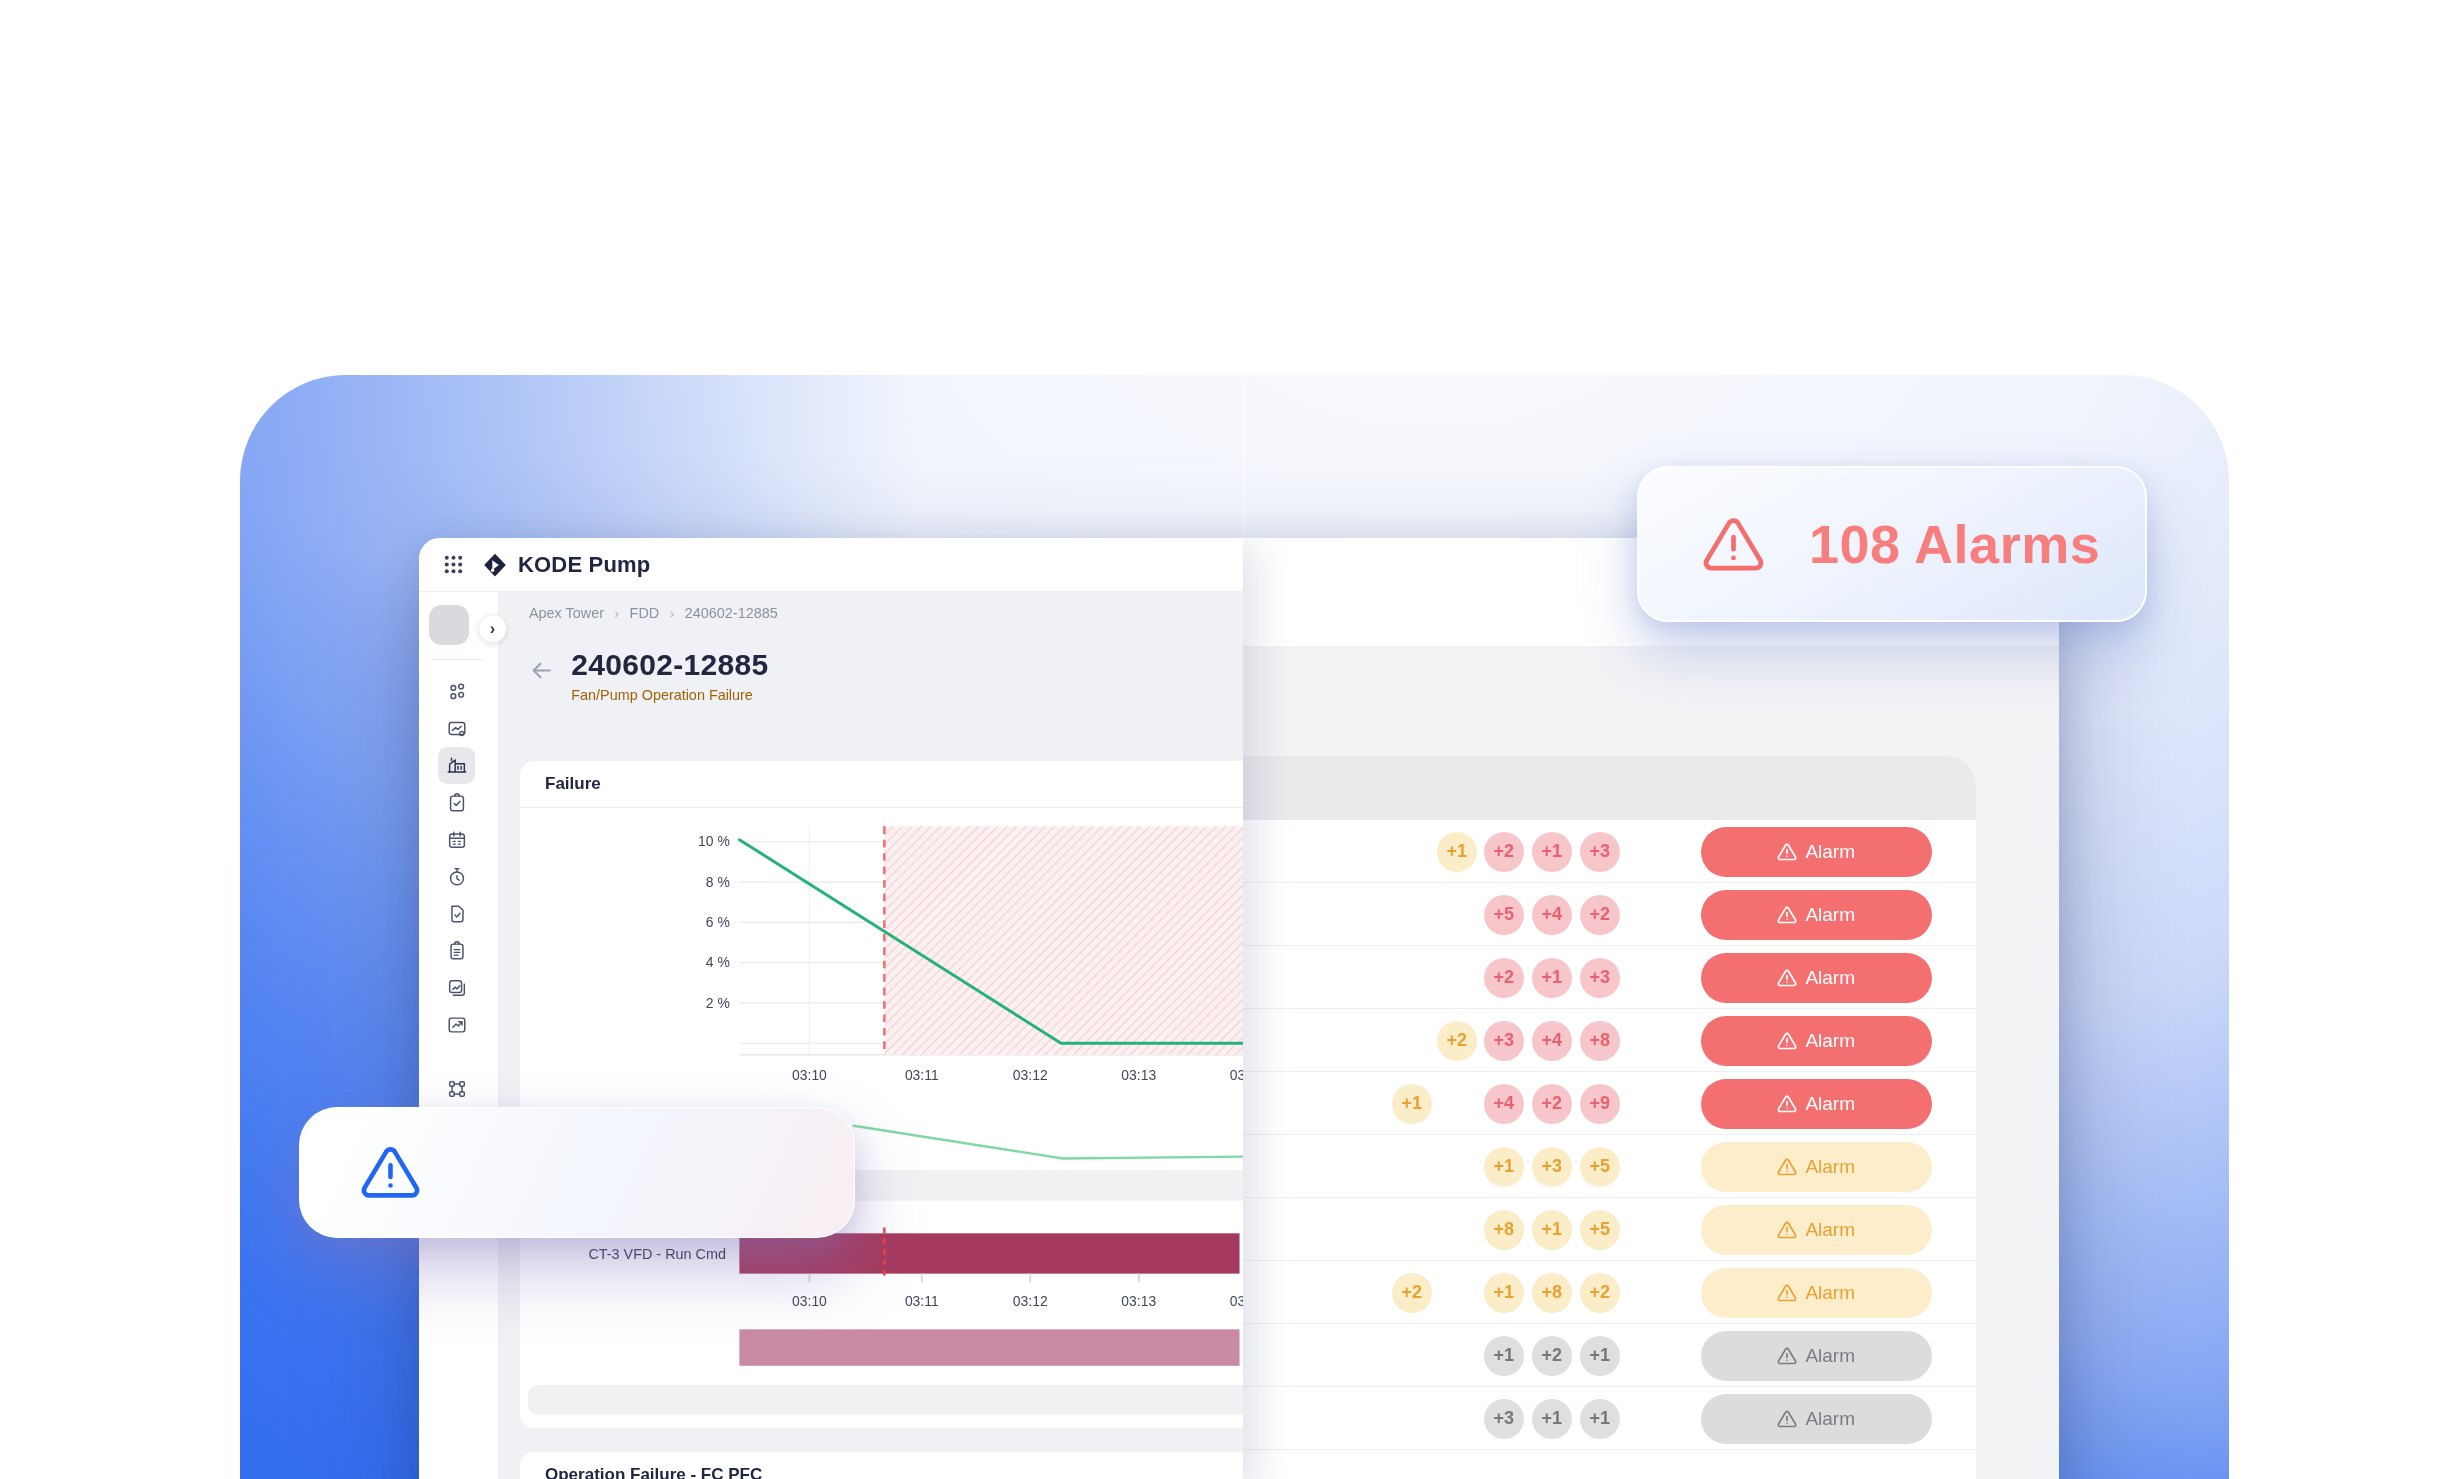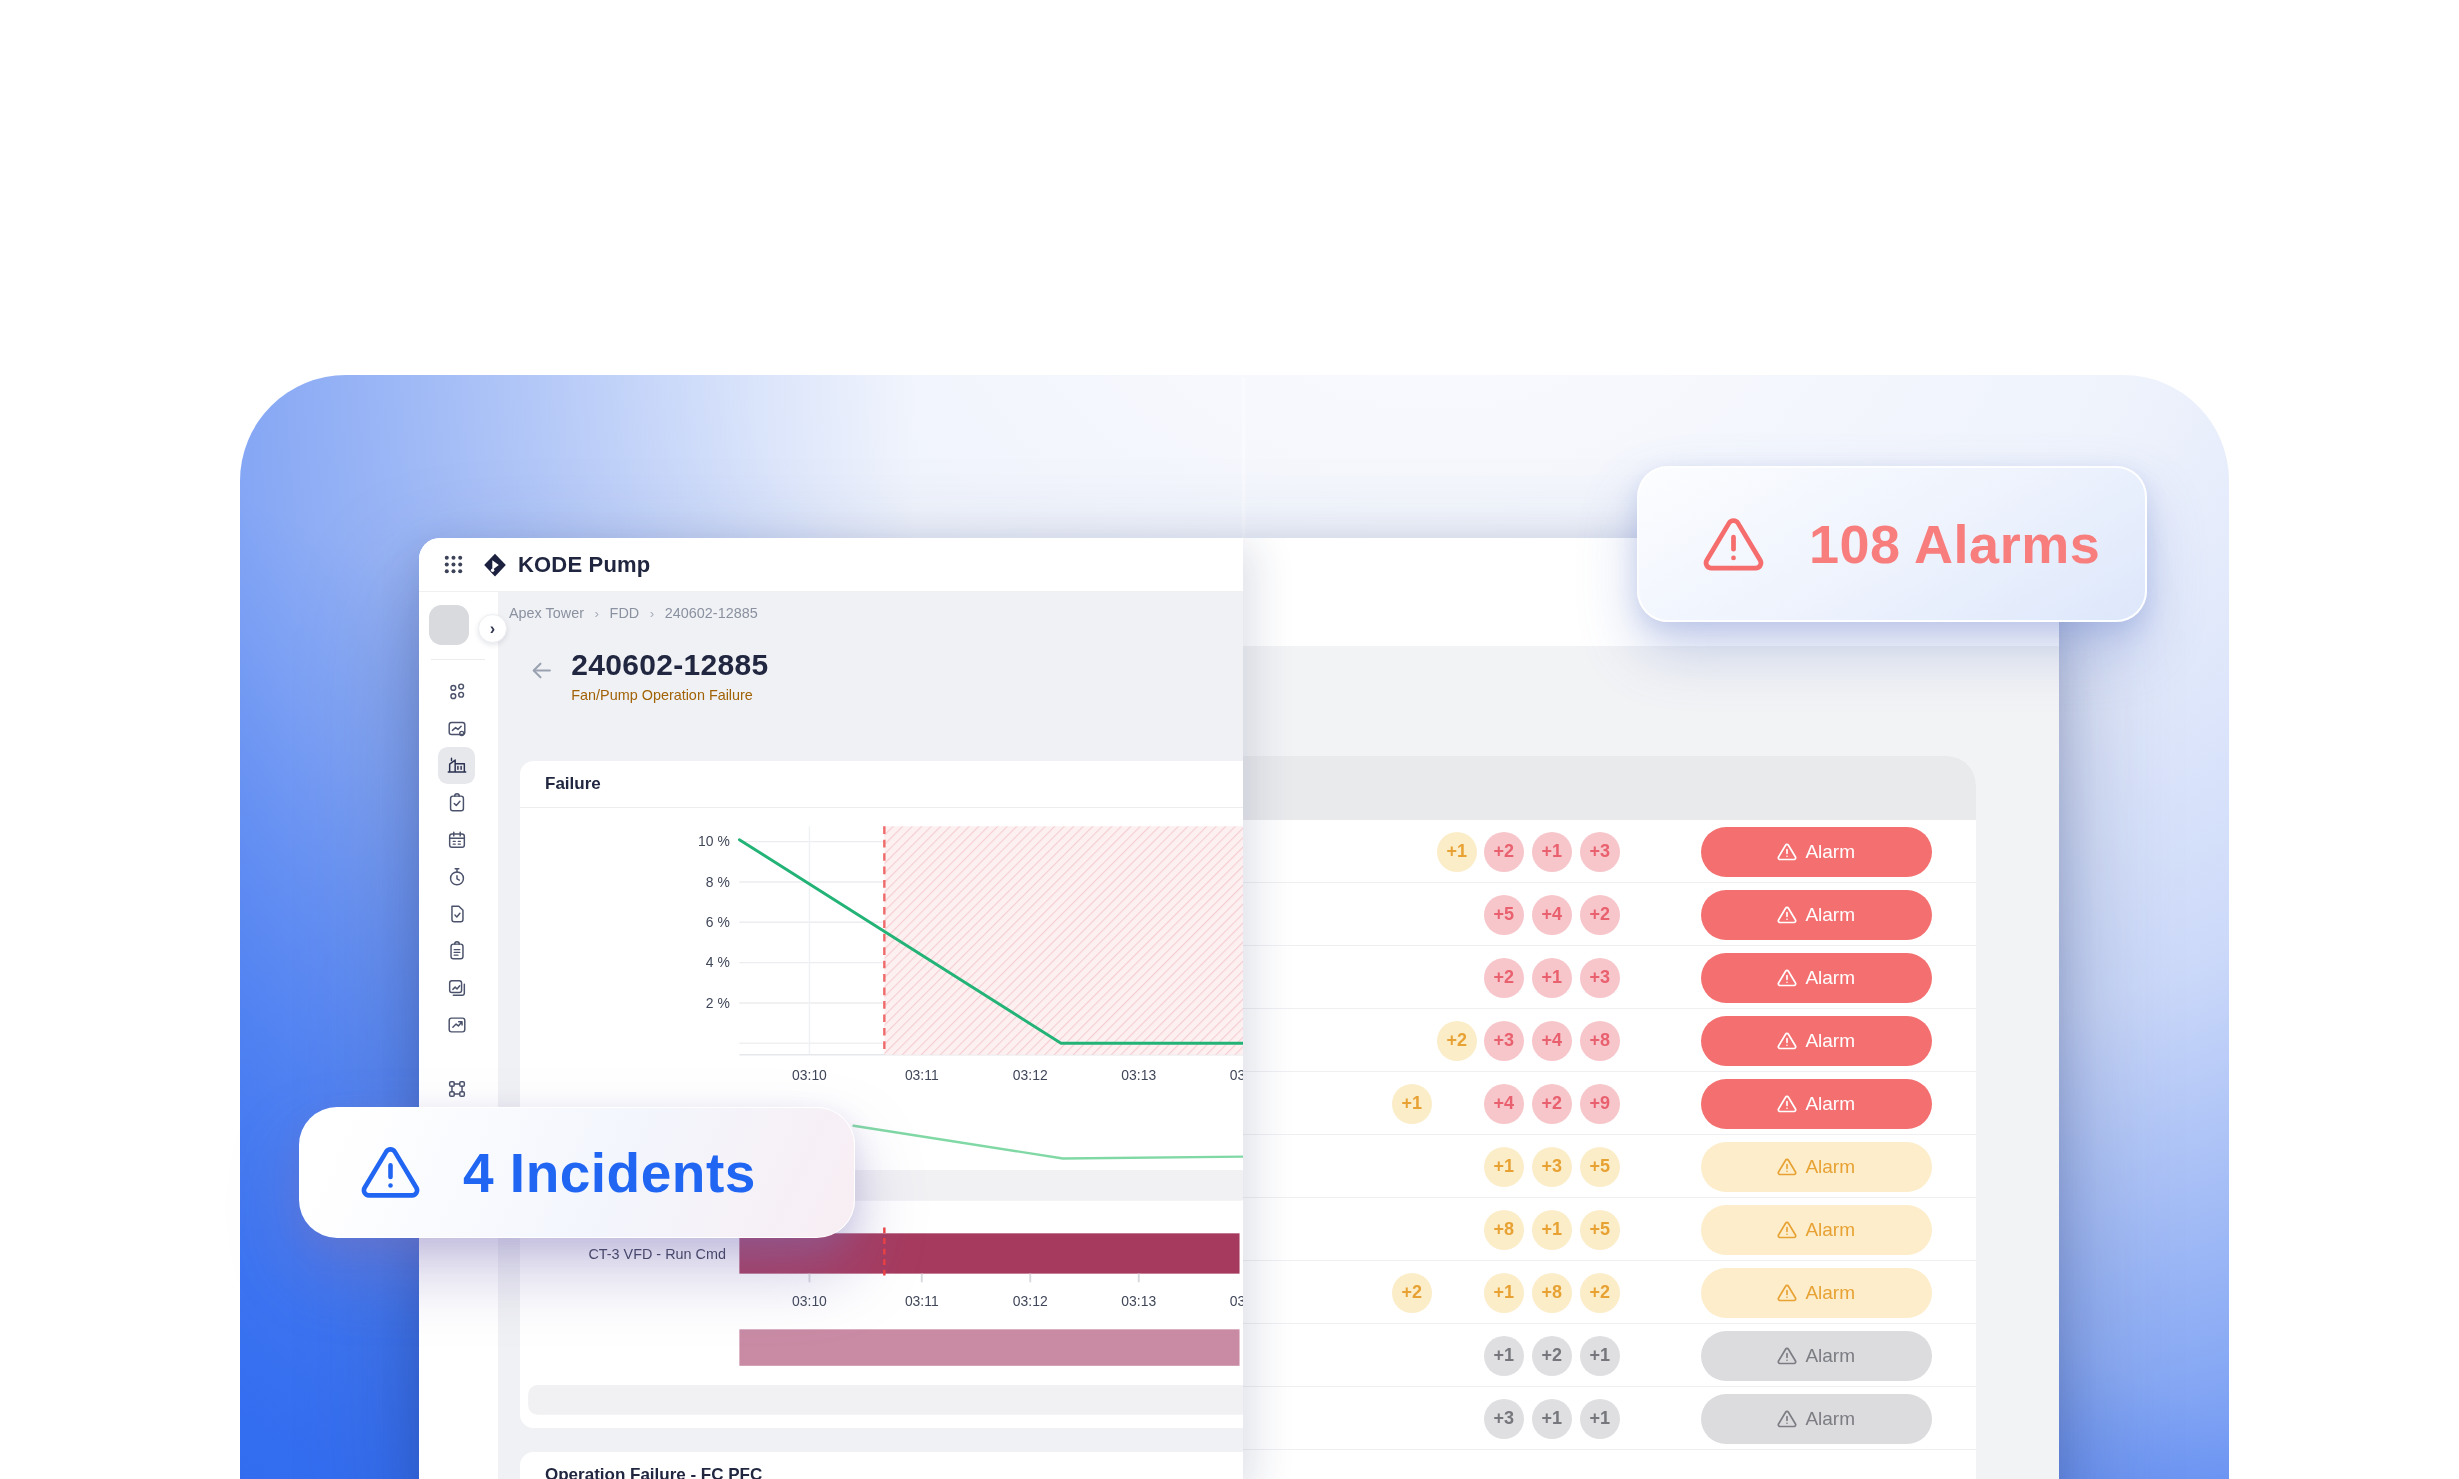--- a/index.html
+++ b/index.html
@@ -41,21 +41,21 @@
   #side-icons { position:absolute; left:0; top:81px; width:79px; display:flex; flex-direction:column; align-items:flex-start; }
   .side-item { width:37px; height:37px; margin-left:19px; display:flex; align-items:center; justify-content:center; border-radius:9.6px; }
   .side-item.active { background:#e7e8ec; }
   .side-item.gap-top { margin-top:27px; }
   .collapse { position:absolute; left:59px; top:76px; width:29px; height:29px; border-radius:50%;
     background:#fff; border:1px solid #eceef1; box-shadow:0 1.9px 5.8px rgba(40,50,90,.12);
     color:#303650; font-size:16.3px; font-weight:700; line-height:25px; text-align:center; cursor:pointer; z-index:5; }
 
   
   .content { position:absolute; left:79px; top:54px; right:0; bottom:0; background:#f0f1f4; overflow:hidden; }
-  .breadcrumb { position:absolute; left:11px; top:13.4px; display:flex; align-items:center; gap:10.6px;
+  .breadcrumb { position:absolute; left:31px; top:13.4px; display:flex; align-items:center; gap:10.6px;
     font-size:14.4px; color:#8a91a0; }
   .bc-sep { font-size:13.4px; color:#a7adba; }
   .title-row { position:absolute; left:31px; top:56px; display:flex; align-items:flex-start; gap:17.3px; }
   .back { margin-top:9.6px; display:flex; }
   .title-row h1 { font-size:30px; font-weight:700; color:#212740; letter-spacing:0.3px; }
   .subtitle { margin-top:4.8px; font-size:14.4px; color:#a16207; }
 
   .points-card { position:absolute; left:22px; top:169px; width:769px; height:667px;
     background:#fff; border-radius:13.4px; overflow:hidden; }
   .card-title { position:absolute; left:25px; top:12.5px; font-size:17px; font-weight:700; color:#212740; }
@@ -437,21 +437,20 @@
       </div>
     </div>
   </div>
 
   <div class="badge badge-incidents">
     <span>
       <svg width="61" height="61" viewBox="0 0 24 24" style="color:#2066f2" stroke-width="1.8">
           <use href="#warn-tri"></use>
         </svg>
     </span>
-    <span class="badge-label">4 Incidents</span>
   </div>
 
   <div class="badge badge-alarms">
     <span>
       <svg width="63" height="63" viewBox="0 0 24 24" style="color:#f66d6d" stroke-width="1.8">
           <use href="#warn-tri"></use>
         </svg>
     </span>
     <span class="badge-label">108 Alarms</span>
   </div>

